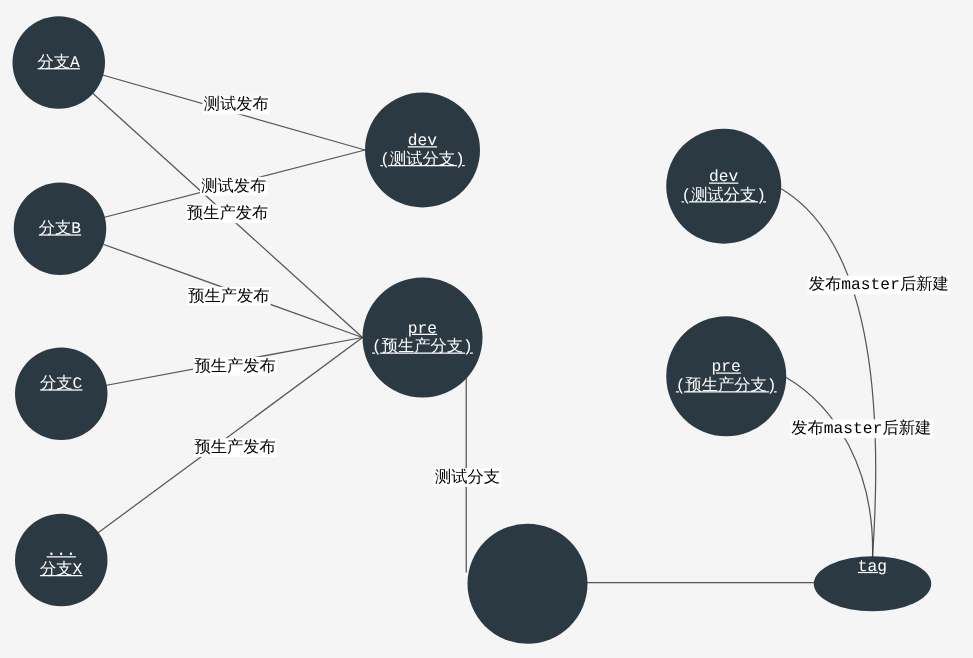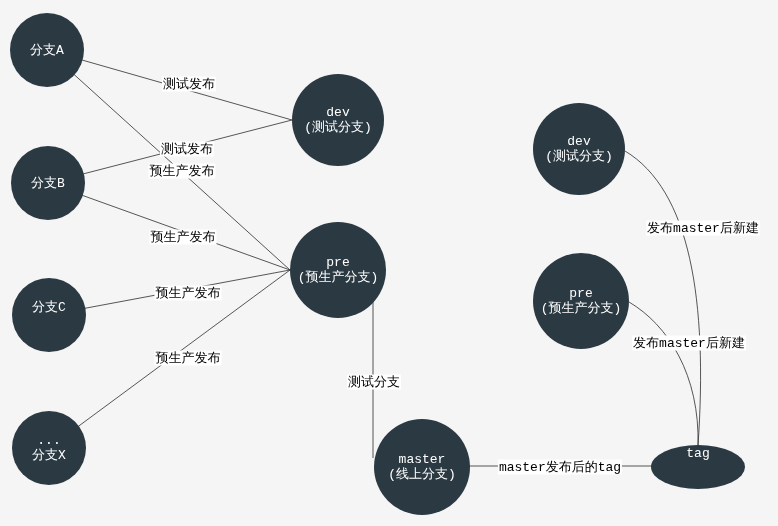--- a/index.html
+++ b/index.html
@@ -35,20 +35,21 @@
   }
   .node-label {
     position: absolute;
     transform: translate(-50%, -50%);
     color: var(--node-text, #ffffff);
     font-size: 13px;
     line-height: 15px;
     text-align: center;
     white-space: nowrap;
     pointer-events: none;
+    text-decoration: underline;
   }
   .edge-label {
     position: absolute;
     transform: translate(-50%, -50%);
     background: var(--edge-label-bg, #ffffff);
     color: var(--edge-label-text, #000000);
     font-size: 13px;
     line-height: 15px;
     padding: 0 1px;
     white-space: nowrap;
@@ -92,38 +93,33 @@
     <div>分支X</div>
   </div>
   <div class="node-label" style="left:338px; top:120px">
     <div>dev</div>
     <div>(测试分支)</div>
   </div>
   <div class="node-label" style="left:338px; top:270px">
     <div>pre</div>
     <div>(预生产分支)</div>
   </div>
-  <div class="node-label" style="left:422px; top:467px">
-    <div>master</div>
-    <div>(线上分支)</div>
-  </div>
   <div class="node-label" style="left:579px; top:149px">
     <div>dev</div>
     <div>(测试分支)</div>
   </div>
   <div class="node-label" style="left:581px; top:301px">
     <div>pre</div>
     <div>(预生产分支)</div>
   </div>
   <div class="node-label" style="left:698px; top:453px">tag</div>
 
   <div class="edge-label" style="left:189px; top:84px">测试发布</div>
   <div class="edge-label" style="left:187px; top:149px">测试发布</div>
   <div class="edge-label" style="left:182px; top:171px">预生产发布</div>
   <div class="edge-label" style="left:183px; top:237px">预生产发布</div>
   <div class="edge-label" style="left:188px; top:293px">预生产发布</div>
   <div class="edge-label" style="left:188px; top:358px">预生产发布</div>
   <div class="edge-label" style="left:374px; top:382px">测试分支</div>
-  <div class="edge-label" style="left:560px; top:467px">master发布后的tag</div>
   <div class="edge-label" style="left:703px; top:228px">发布master后新建</div>
   <div class="edge-label" style="left:689px; top:343px">发布master后新建</div>
 
 </div>
 
 </body></html>

